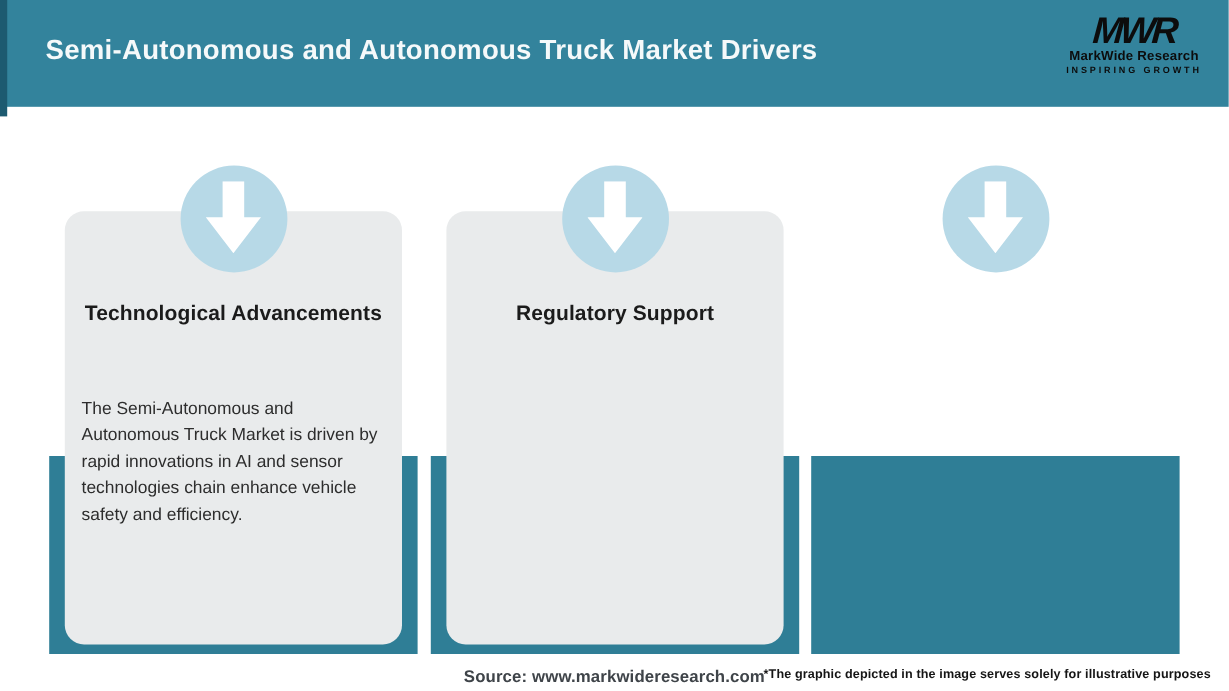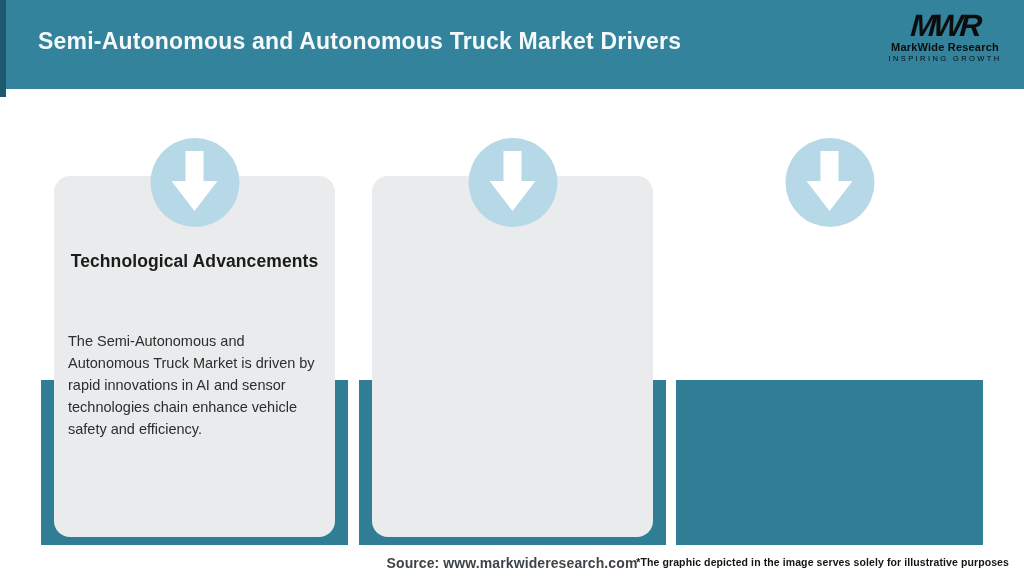--- a/index.html
+++ b/index.html
@@ -14,21 +14,21 @@
             background:var(--header_accent, #1d5a70); }
   .page-title { position:absolute; top:26px; left:38px; font-size:23px; line-height:30px;
             font-weight:bold; color:#f5f9fa; letter-spacing:0.2px; }
 
   
   .logo { position:absolute; top:10px; right:14px; width:130px; text-align:center;
             color:var(--logo_black, #0c0c0c); }
   .logo-acronym { font-size:31px; line-height:31px; font-weight:bold; font-style:italic;
             letter-spacing:-3px; transform:skewX(-4deg); }
   .logo-name { font-size:11px; font-weight:bold; letter-spacing:0.2px; margin-top:0px; }
-  .logo-tagline { font-size:7.5px; font-weight:normal; letter-spacing:2.4px; margin-top:1px; }
+  .logo-tagline { font-size:7.5px; font-weight:bold; letter-spacing:2.4px; margin-top:1px; }
 
   
   .col { position:absolute; top:135px; width:307px; height:410px; }
   .col-1 { left:41px; } .col-2 { left:359px; } .col-3 { left:676px; }
 
   .backing { position:absolute; left:0; right:0; top:245px; bottom:0;
             background:var(--backing_teal, #2f7e96); }
   .card { position:absolute; left:13px; right:13px; top:41px; bottom:8px;
             background:var(--card_bg, #e9ebec); border-radius:16px; }
   .card-title { margin:74px 8px 0; text-align:center; font-size:17.5px; line-height:22px;
@@ -73,20 +73,21 @@
     <div class="badge">
       <svg width="46" height="60" viewBox="0 0 46 60">
         <polygon points="14,0 32,0 32,30 46,30 23,60 0,30 14,30" fill="#ffffff"></polygon>
       </svg>
     </div>
   </section>
 
   <section class="col col-2">
     <div class="backing"></div>
     <div class="card">
+      <h2 class="card-title">Regulatory Support</h2>
     </div>
     <div class="badge">
       <svg width="46" height="60" viewBox="0 0 46 60">
         <polygon points="14,0 32,0 32,30 46,30 23,60 0,30 14,30" fill="#ffffff"></polygon>
       </svg>
     </div>
   </section>
 
   <section class="col col-3">
     <div class="backing"></div>

